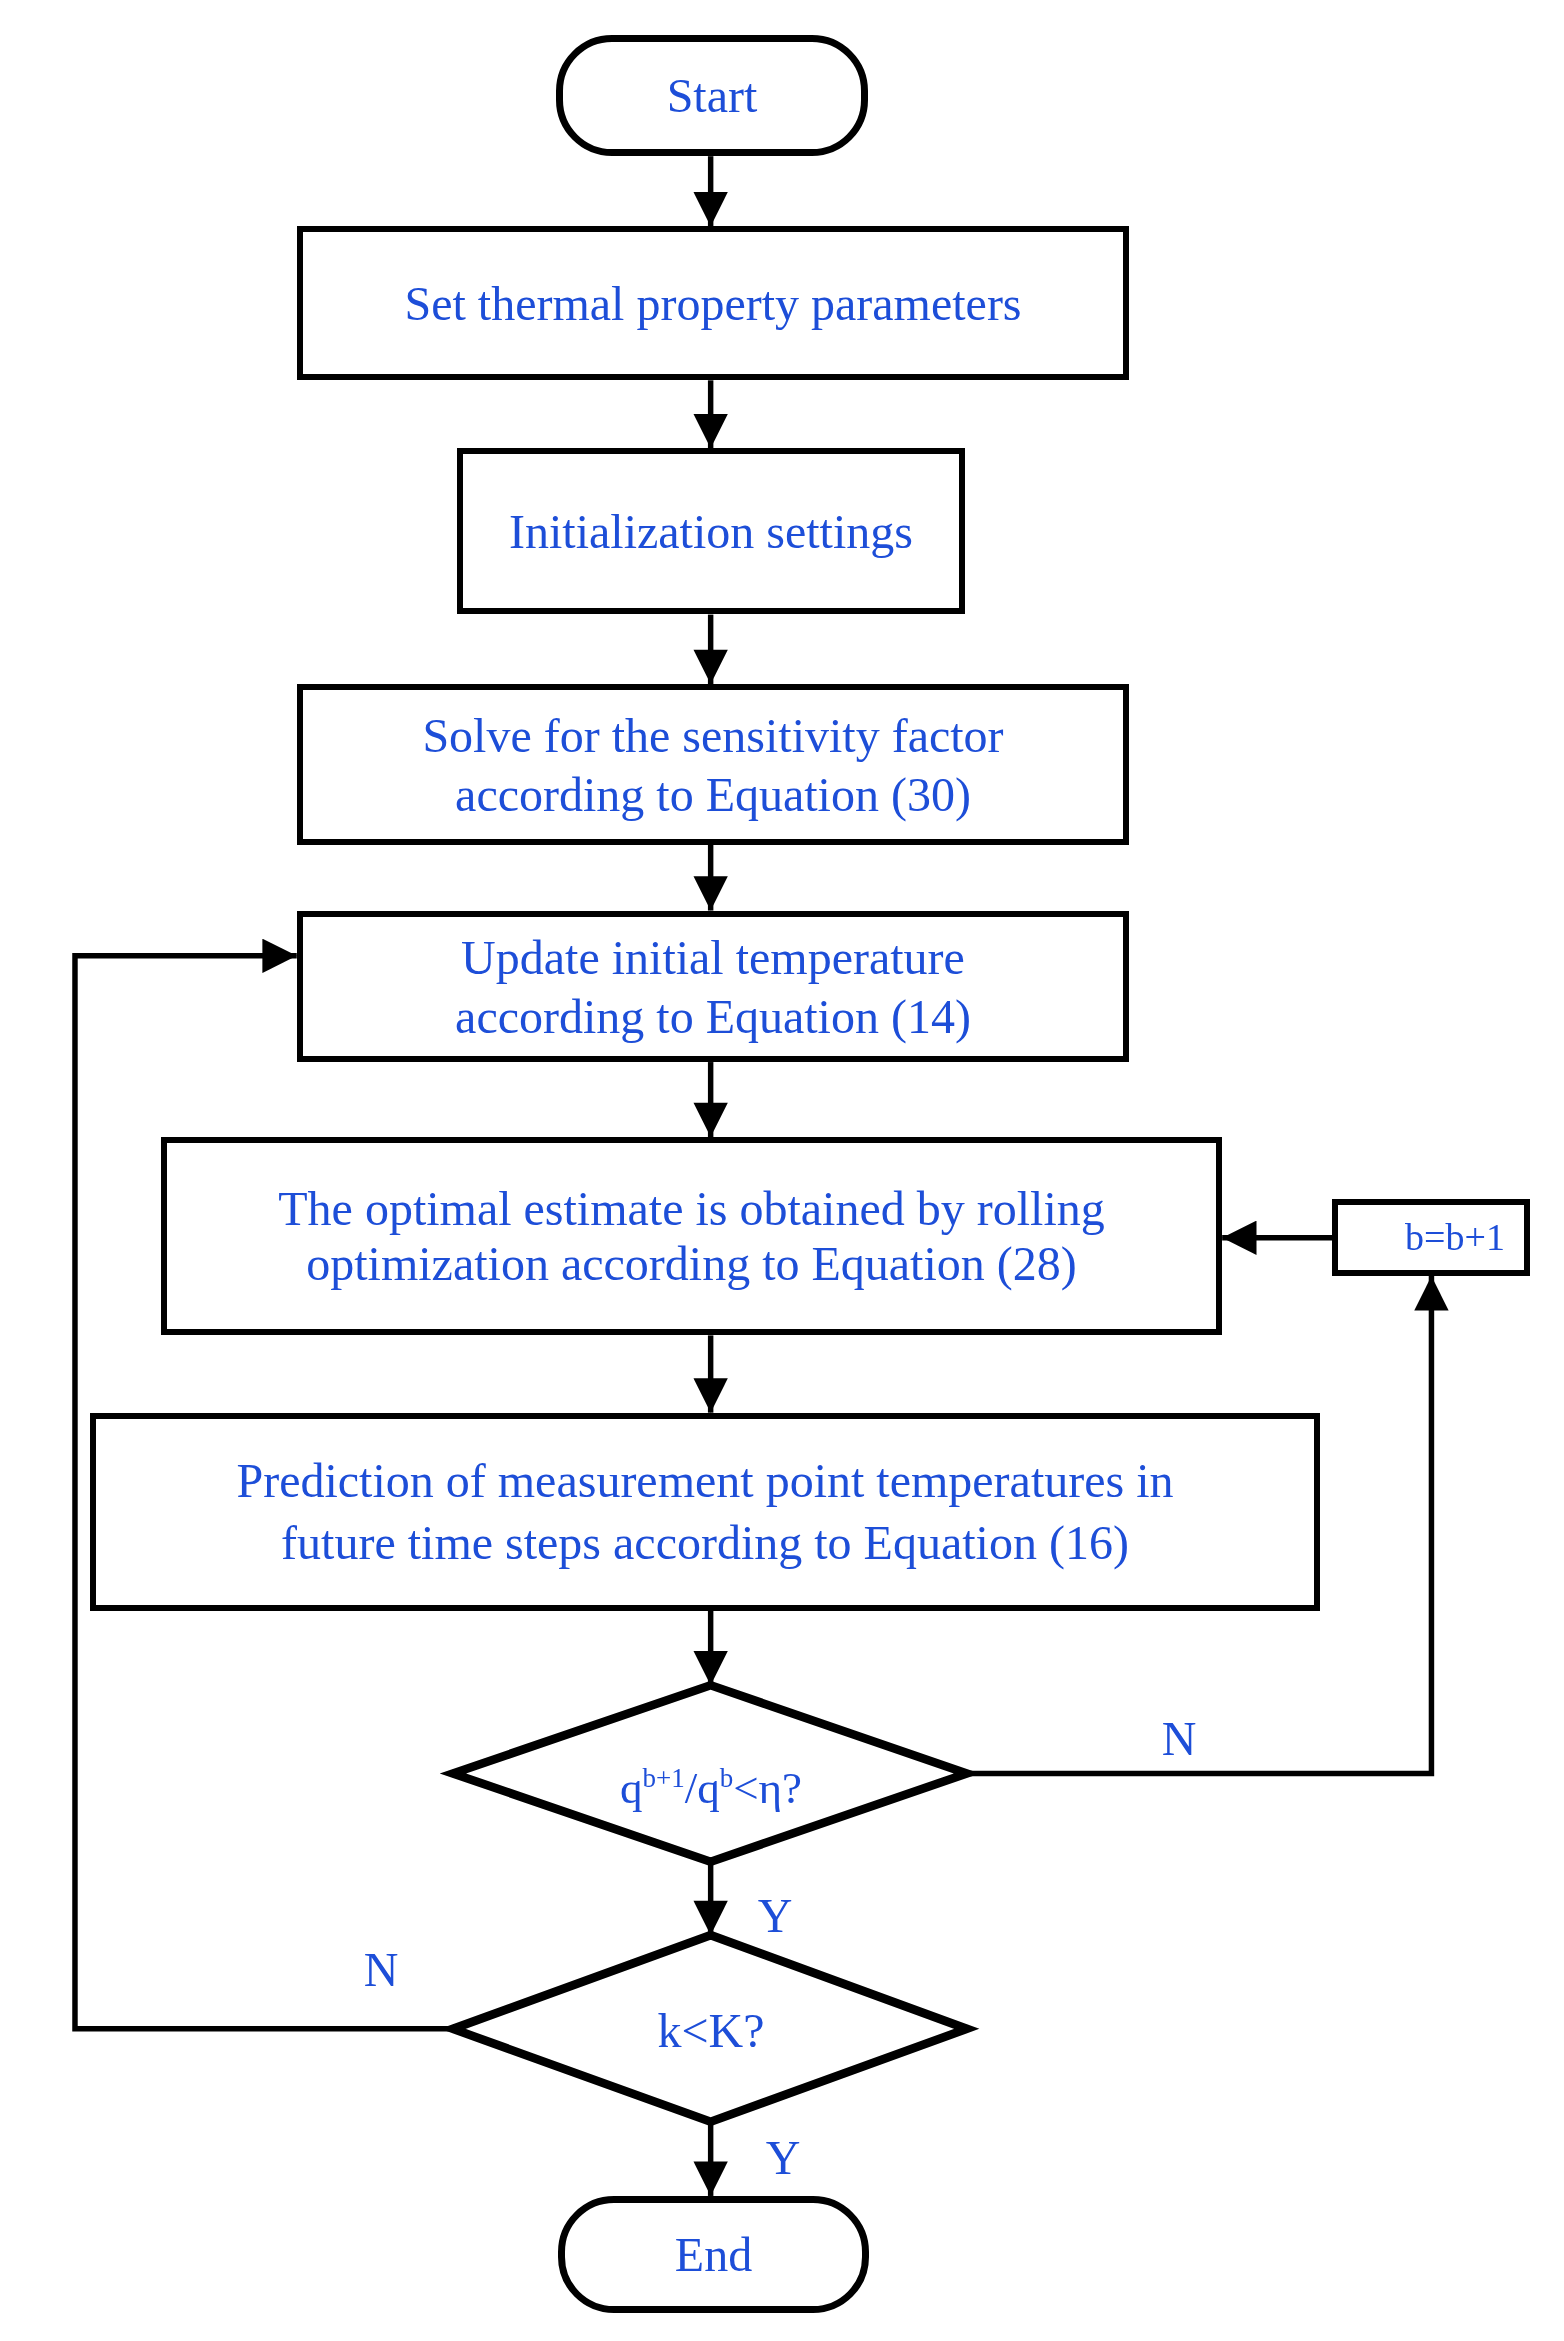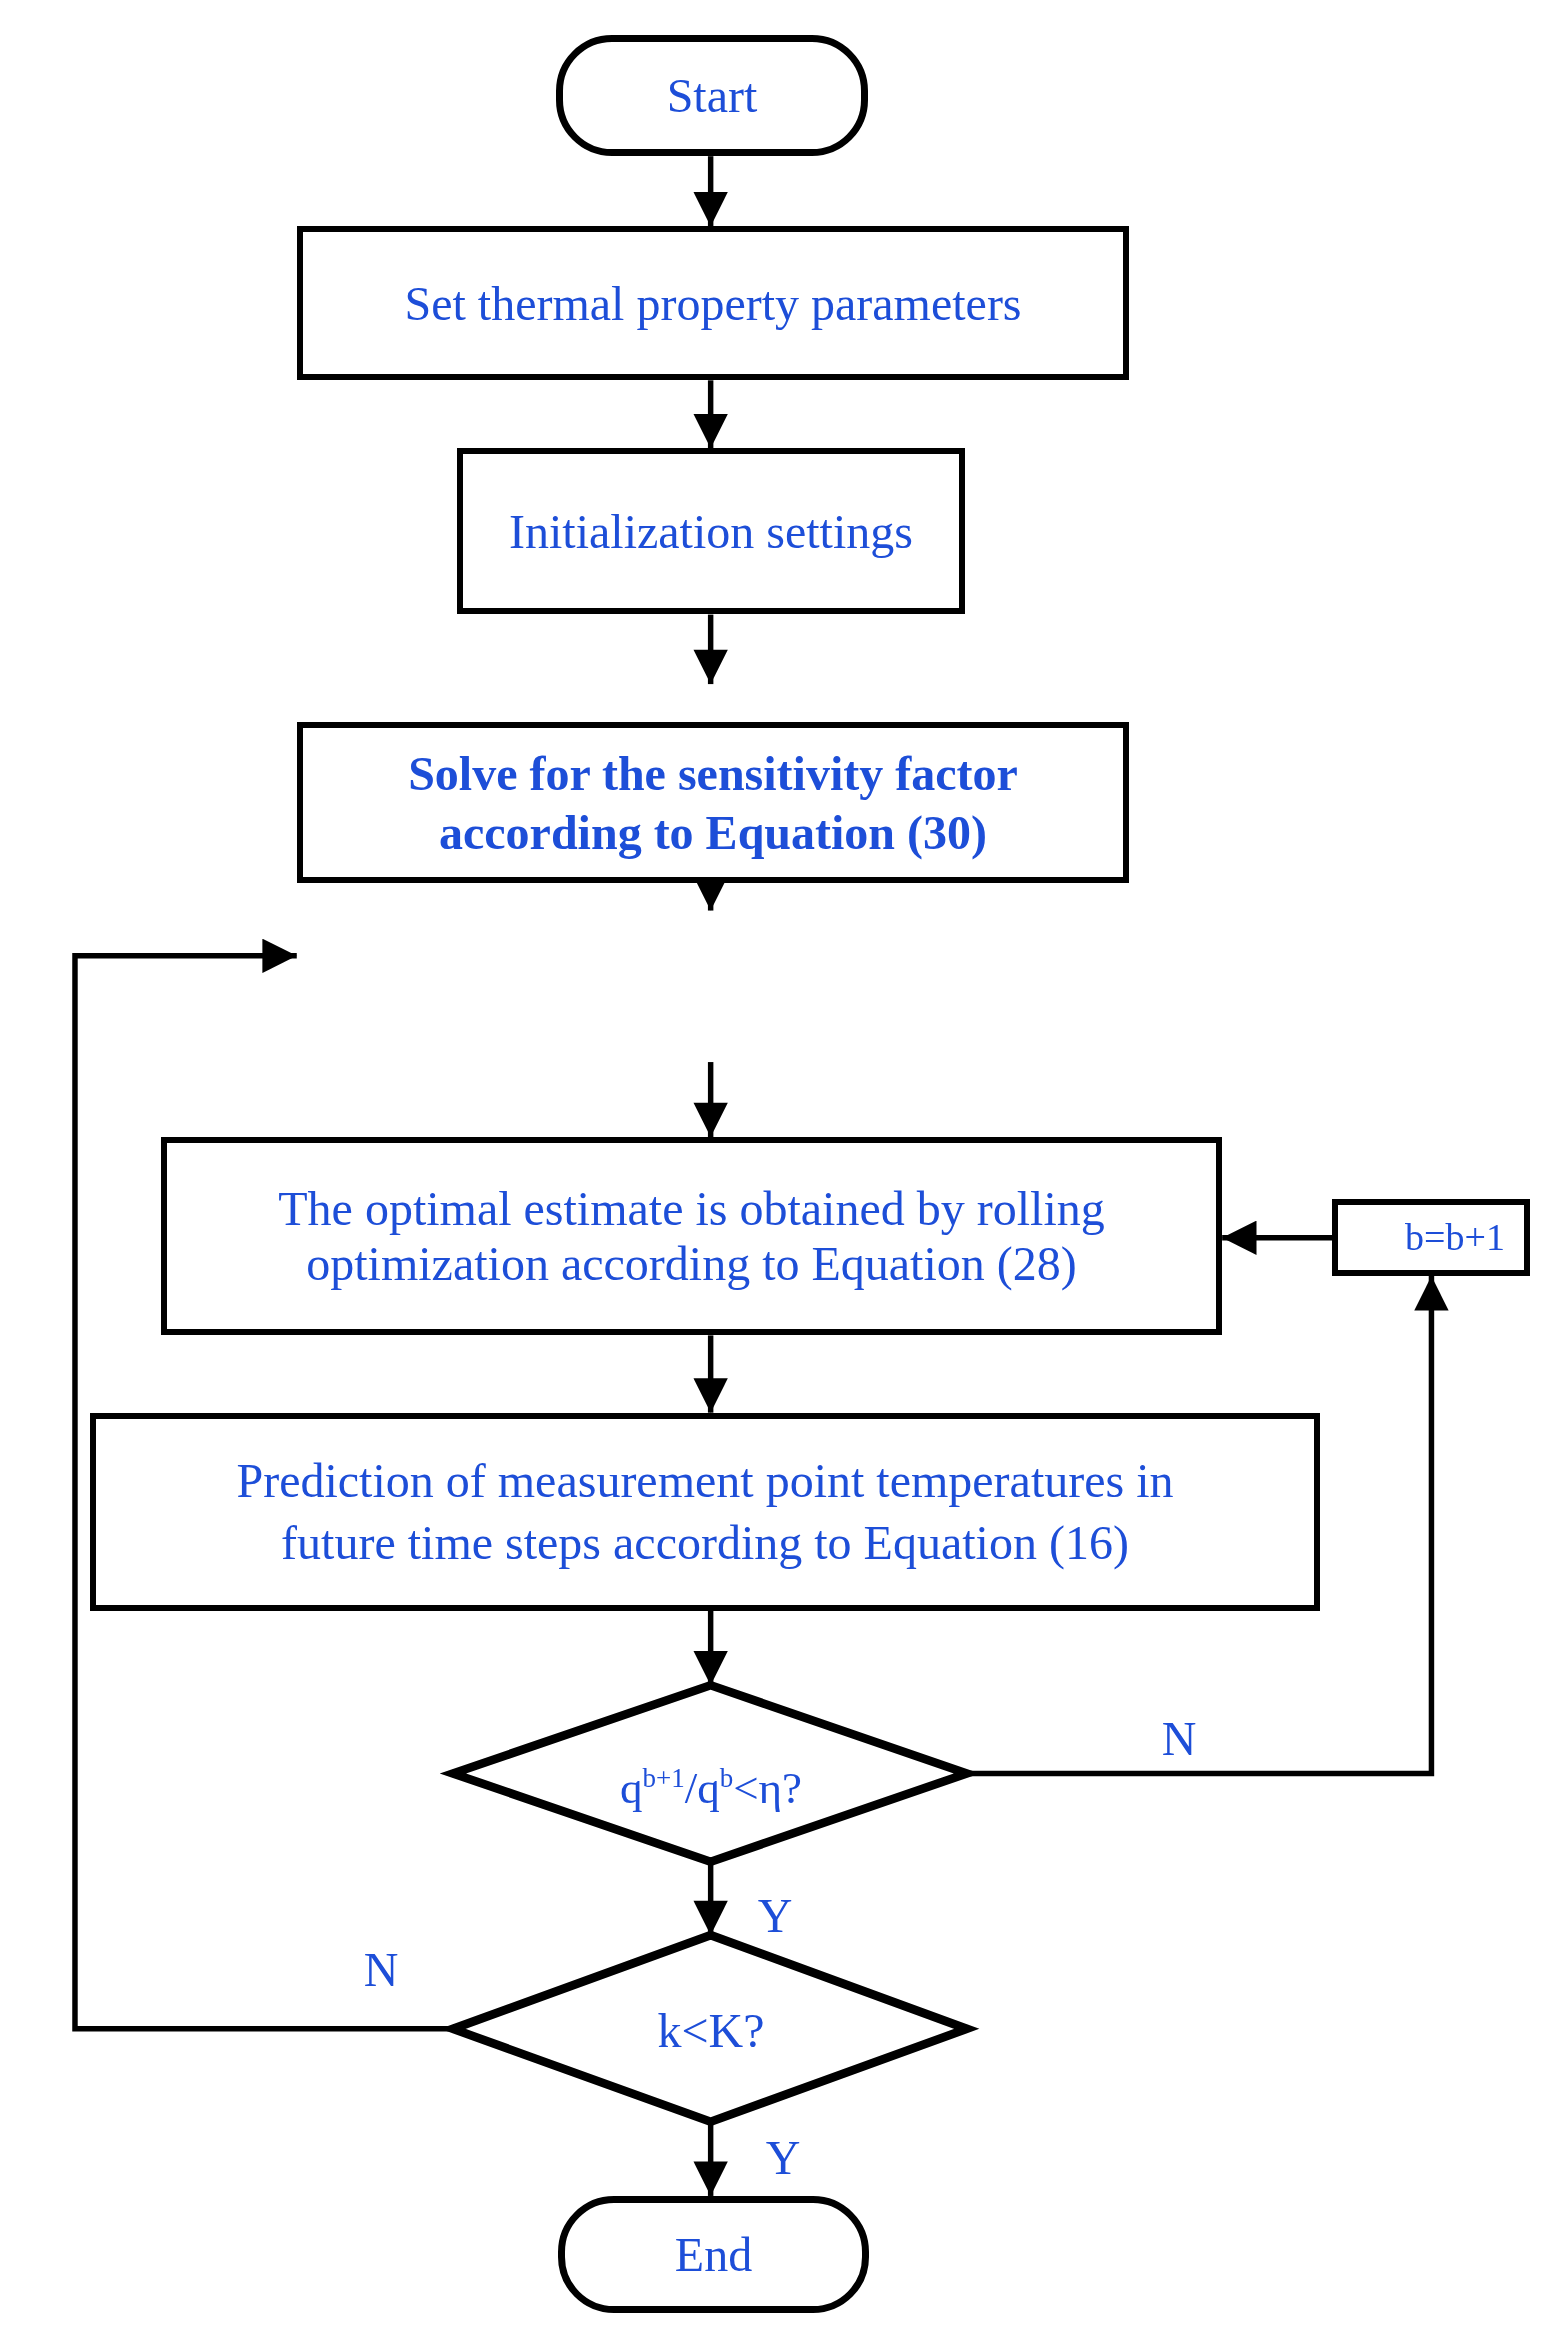--- a/index.html
+++ b/index.html
@@ -78,25 +78,29 @@
   </div>
 
   <div class="node rect" style="left:297px;top:226px;width:832px;height:154px;">
     <div>Set thermal property parameters</div>
   </div>
 
   <div class="node rect" style="left:457px;top:448px;width:508px;height:166px;">
     <div>Initialization settings</div>
   </div>
 
-  <div class="node rect" style="left:297px;top:722px;width:832px;height:161px;font-weight:bold;">
+  <div class="node rect" style="left:297px;top:684px;width:832px;height:161px;">
     <div>Solve for the sensitivity factor</div>
     <div>according to Equation (30)</div>
   </div>
 
+  <div class="node rect" style="left:297px;top:911px;width:832px;height:151px;">
+    <div>Update initial temperature</div>
+    <div>according to Equation (14)</div>
+  </div>
 
   <div class="node rect" style="left:161px;top:1137px;width:1061px;height:198px;line-height:55px;">
     <div>The optimal estimate is obtained by rolling</div>
     <div>optimization according to Equation (28)</div>
   </div>
 
   <div class="node small-rect" style="left:1332px;top:1199px;width:198px;height:77px;">
     <div>b=b+1</div>
   </div>
 

